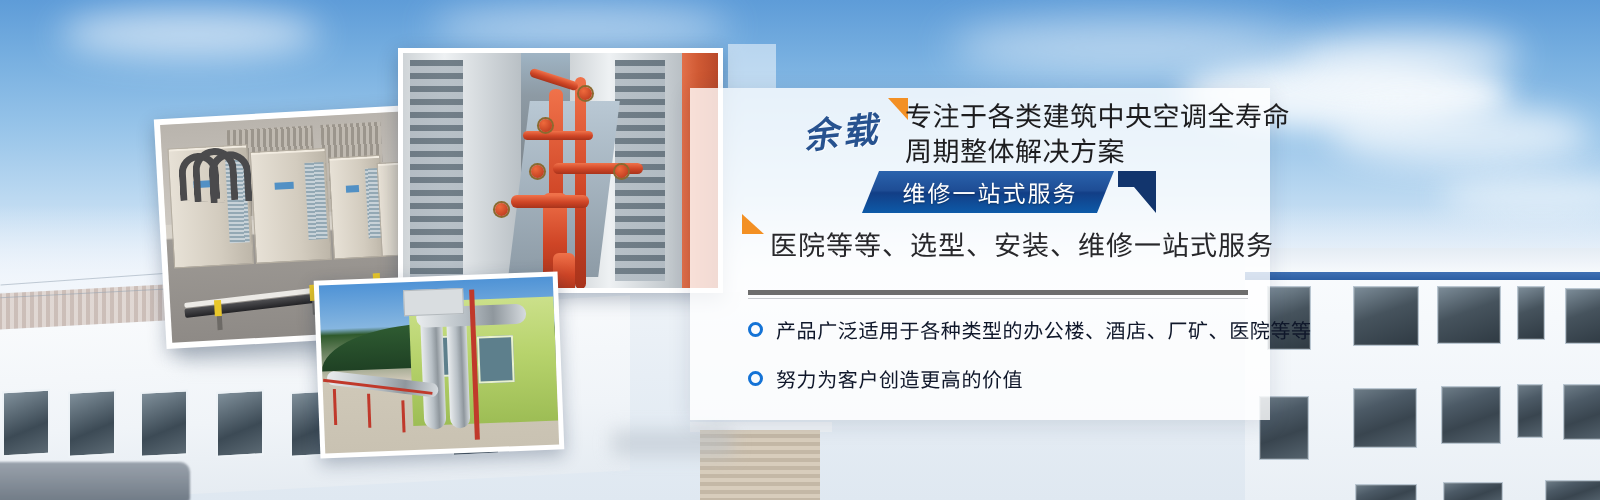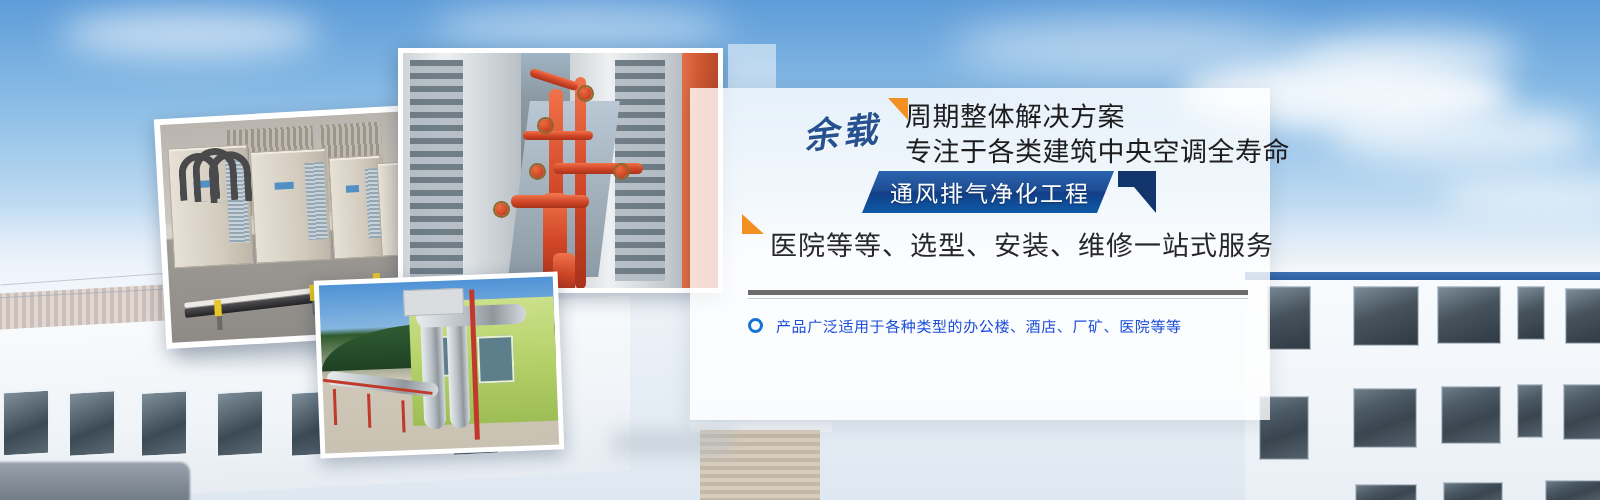--- a/index.html
+++ b/index.html
@@ -206,21 +206,21 @@
   }
   .rule-thick{position:absolute;left:748px;top:290px;width:500px;height:5px;background:#6d6d6d;}
   .rule-thin{position:absolute;left:748px;top:298px;width:500px;height:1px;background:#c9ccd0;}
 
   .bullets{position:absolute;left:748px;top:315px;width:520px;}
   .bullet{display:flex;align-items:center;margin-bottom:20px;}
   .bdot{
     width:15px;height:15px;border:3px solid #1473d6;border-radius:50%;
     flex:0 0 auto;margin-right:13px;box-sizing:border-box;
   }
-  .btxt{font-size:15px;color:#1d4ed8;letter-spacing:.6px;white-space:nowrap;}
+  .btxt{font-size:20px;color:#0f172a;letter-spacing:.6px;white-space:nowrap;}
 </style>
 </head>
 <body>
 
 <div id="banner">
 
   <div class="sky">
     <div class="cloud c1"></div>
     <div class="cloud c2"></div>
     <div class="cloud c3"></div>
@@ -353,34 +353,38 @@
 
   <div id="panel"></div>
 
   <div class="yearlogo">
     <div class="cn">余载</div>
   </div>
   <div class="chev chev-top"></div>
   <div class="chev chev-bot"></div>
 
   <div class="headline">
+    <div>专注于各类建筑中央空调全寿命</div>
     <div>周期整体解决方案</div>
-    <div>专注于各类建筑中央空调全寿命</div>
   </div>
 
   <div class="ribbon">
-    <span>通风排气净化工程</span>
+    <span>维修一站式服务</span>
   </div>
   <div class="ribbon-tail"></div>
 
   <div class="subhead">医院等等、选型、安装、维修一站式服务</div>
 
   <div class="rule-thick"></div>
   <div class="rule-thin"></div>
 
   <div class="bullets">
     <div class="bullet">
       <div class="bdot"></div>
       <div class="btxt">产品广泛适用于各种类型的办公楼、酒店、厂矿、医院等等</div>
     </div>
+    <div class="bullet">
+      <div class="bdot"></div>
+      <div class="btxt">努力为客户创造更高的价值</div>
+    </div>
   </div>
 
 </div>
 
 </body></html>

